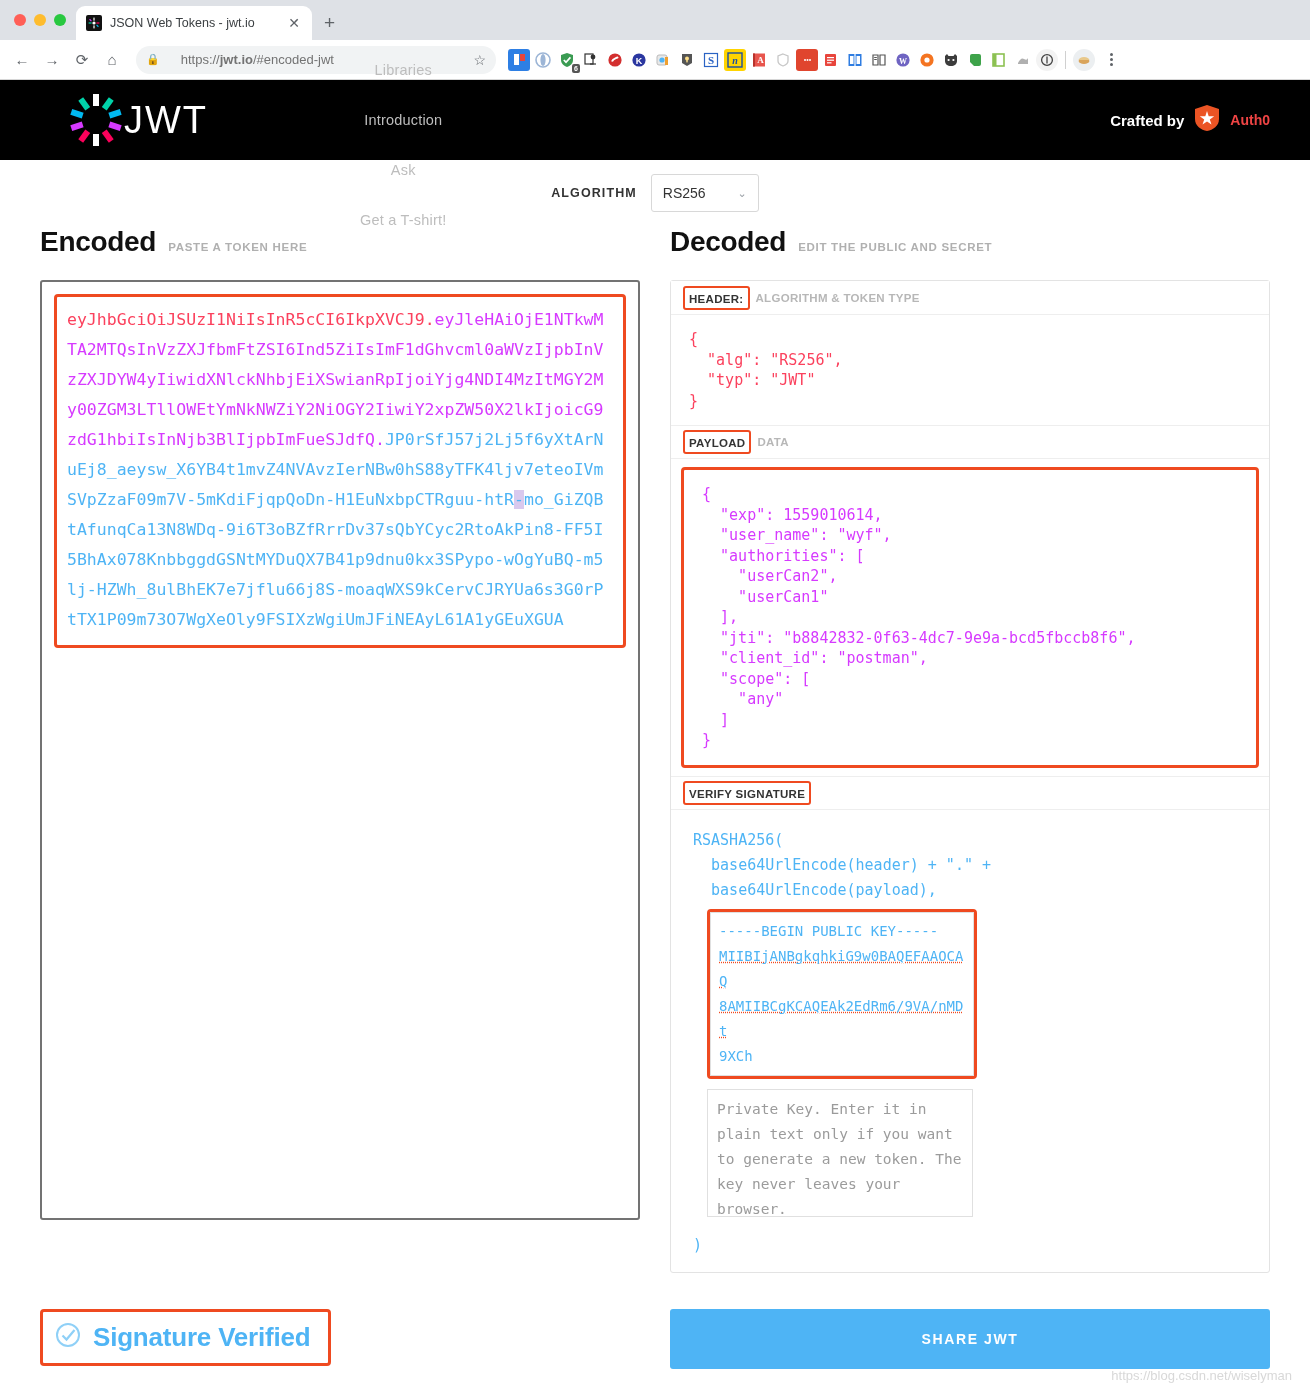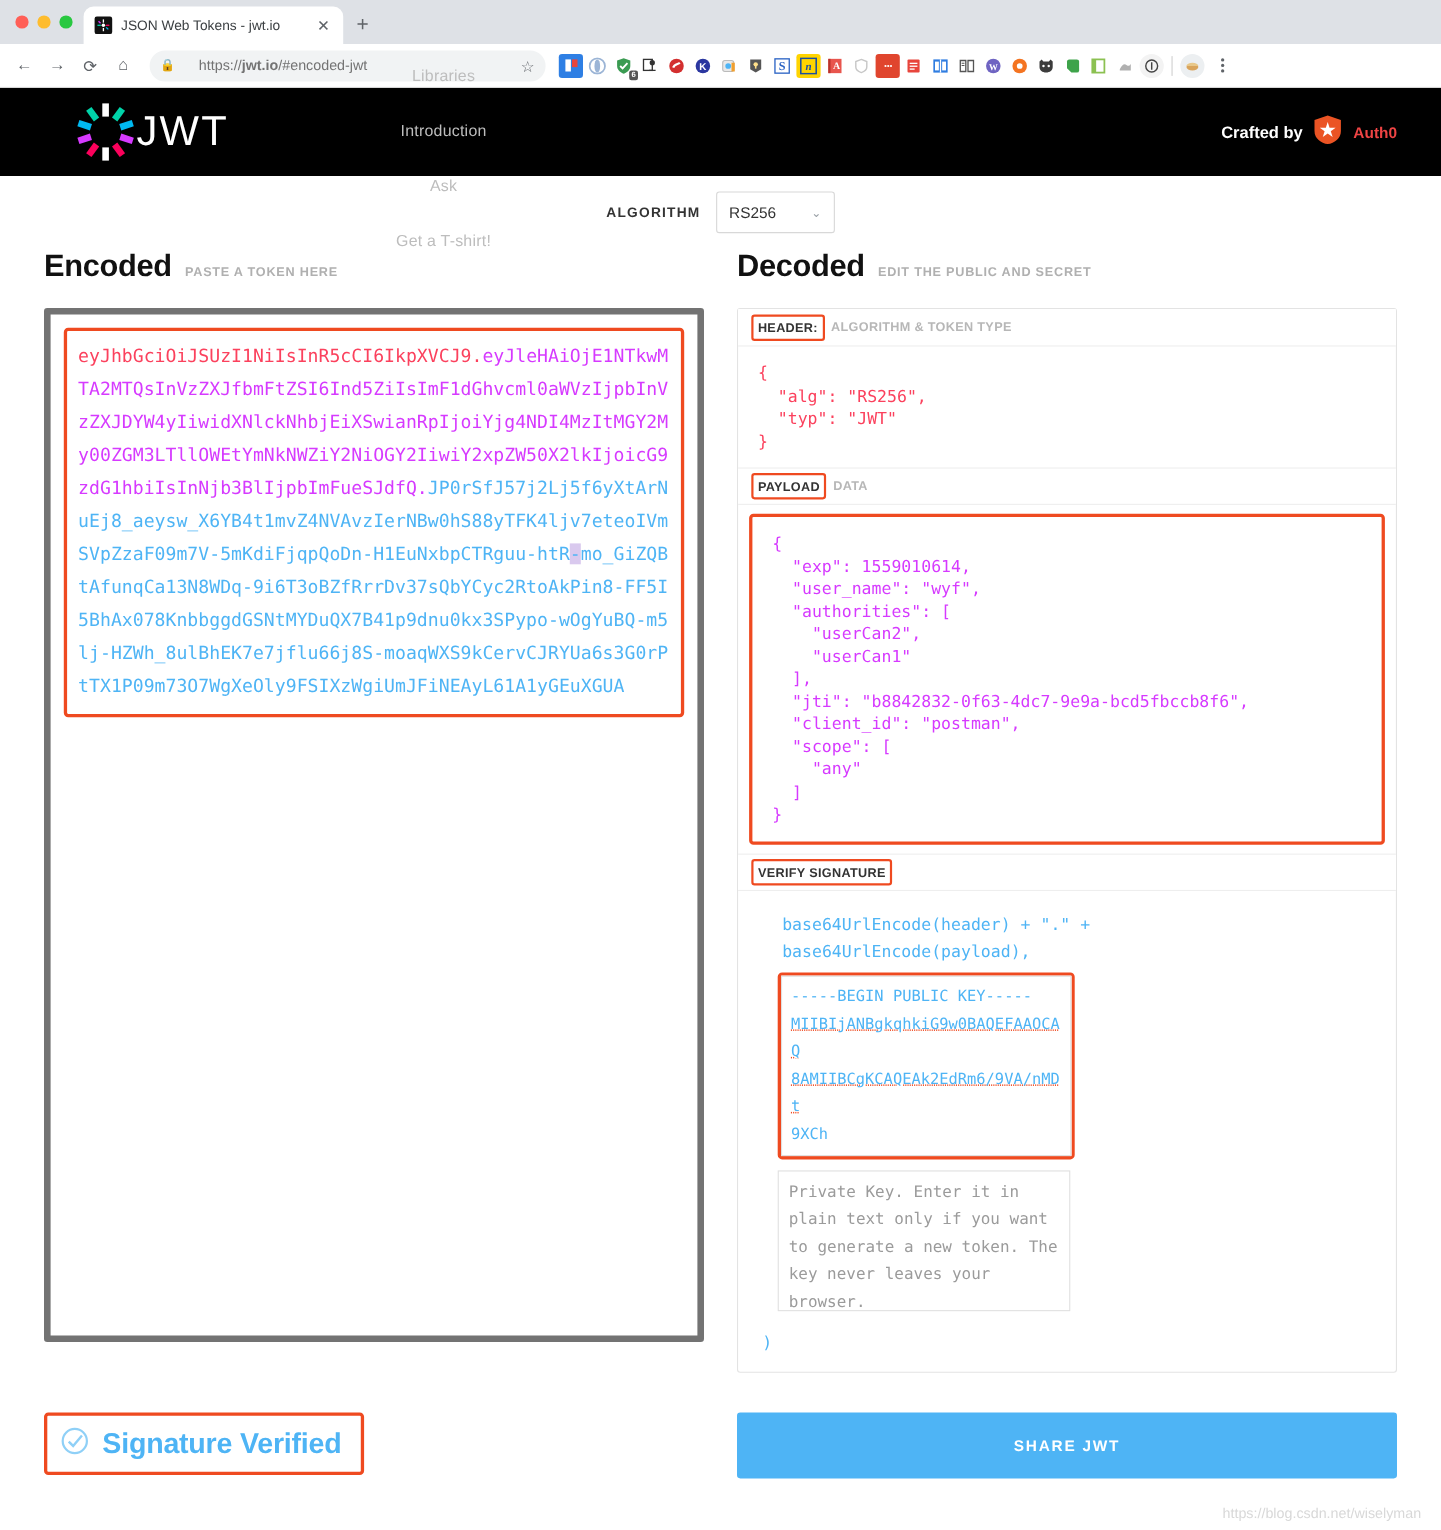--- a/index.html
+++ b/index.html
@@ -98,21 +98,21 @@
   .chev { color: #9aa0a6; font-size: 11px; }
 
   .panels { display: flex; padding: 0 40px; gap: 30px; }
   .panel { flex: 1 1 0; min-width: 0; }
   .panel-head { display: flex; align-items: baseline; gap: 12px; margin-bottom: 22px; }
   .panel-title { font-size: 28px; font-weight: bold; color: #111; letter-spacing: -.3px; }
   .panel-sub { font-size: 11.5px; color: #b0b0b0; letter-spacing: .7px; font-weight: bold; }
 
   
   .encoded-box {
-    border: 6px solid #737373; border-radius: 3px;
+    border: 2px solid #737373; border-radius: 3px;
     height: 940px; background: #fff; padding: 12px;
   }
   .token-outline { border: 3px solid #ef4a20; border-radius: 4px; padding: 8px 10px 10px 10px; }
   .token {
     font-family: "DejaVu Sans Mono", monospace;
     font-size: 16.5px; line-height: 30px;
     word-break: break-all; white-space: pre-wrap;
   }
   .t-h { color: #fb415d; }
   .t-p { color: #d63aff; }
@@ -488,20 +488,21 @@
     "any"
   ]
 }</div>
       </div>
 
       <div class="dec-label" style="border-top:1px solid #eee">
         <span class="hl-box"><span class="lbl-strong">VERIFY SIGNATURE</span></span>
       </div>
 
       <div class="sig-body">
+        <div class="sig-line">RSASHA256(</div>
         <div class="sig-line">  base64UrlEncode(header) + "." +</div>
         <div class="sig-line">  base64UrlEncode(payload),</div>
 
         <div class="key-outline">
           <div class="key-field"><span>-----BEGIN PUBLIC KEY-----</span><br><span class="spell">MIIBIjANBgkqhkiG9w0BAQEFAAOCAQ</span><br><span class="spell">8AMIIBCgKCAQEAk2EdRm6/9VA/nMDt</span><br><span>9XCh</span></div>
         </div>
 
         <div class="priv-field"><span>Private Key. Enter it in plain text only if you want to generate a new token. The key never leaves your browser.</span></div>
 
         <div class="sig-line" style="margin-top:16px">)</div>

